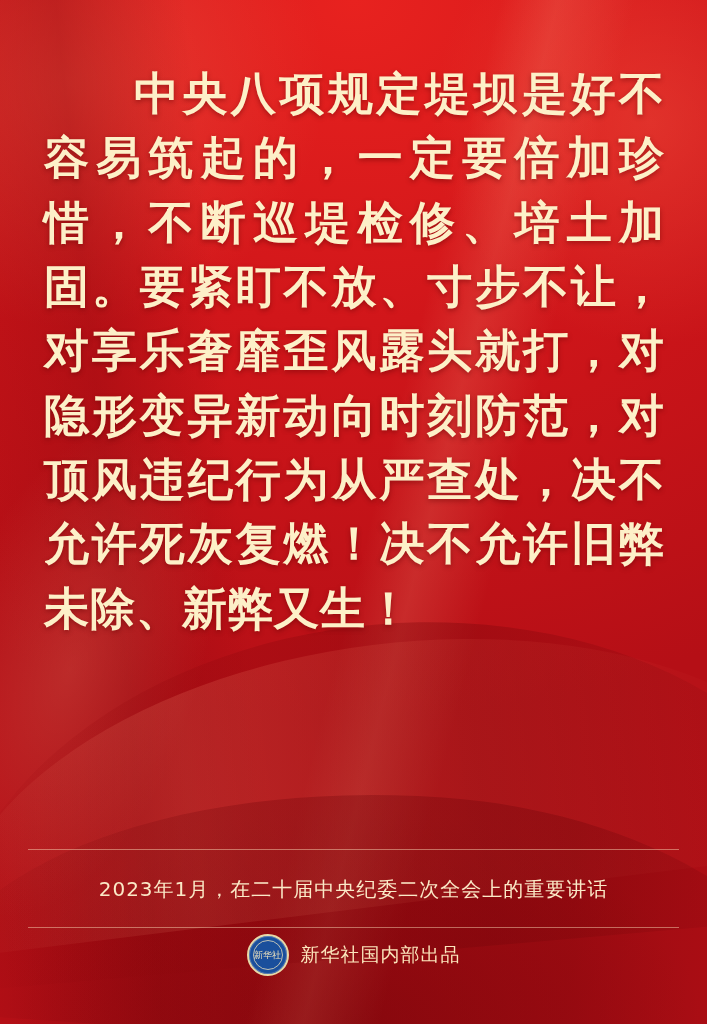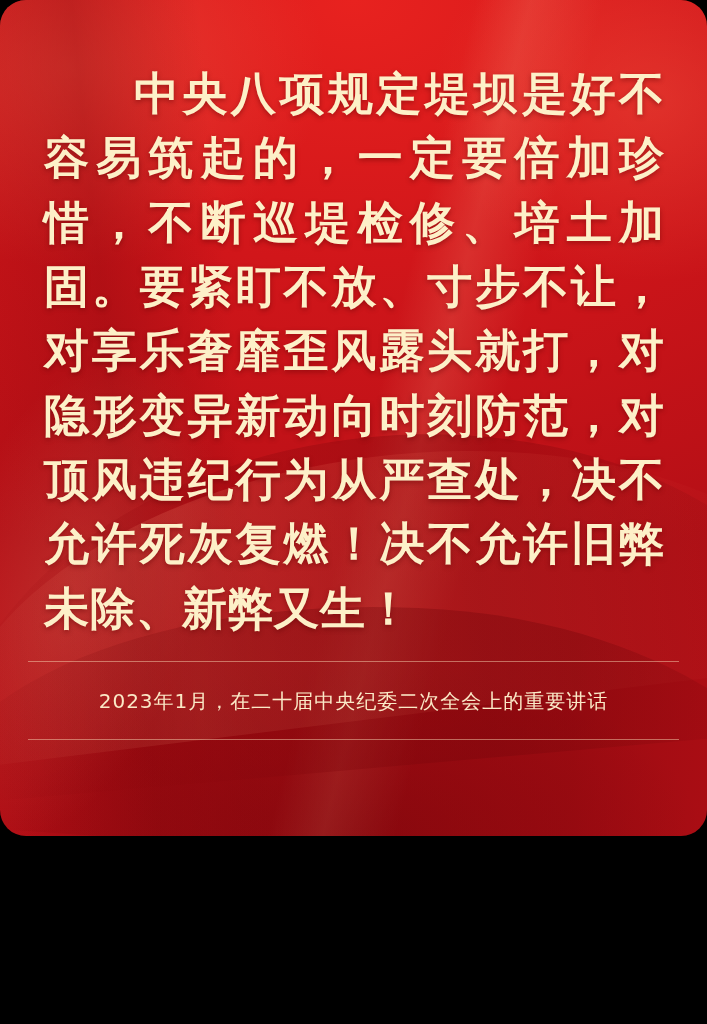--- a/index.html
+++ b/index.html
@@ -7,26 +7,25 @@
     margin: 0;
     padding: 0;
     background: #000;
   }
   body {
     font-family: "Liberation Sans", sans-serif;
   }
   .poster {
     position: relative;
     width: 707px;
-    height: 836px;
+    height: 1024px;
     overflow: hidden;
     background:
       radial-gradient(ellipse 120% 70% at 50% 0%, #e8221f 0%, #d1161a 45%, #b50f16 100%),
       linear-gradient(180deg, #d4171b 0%, #c2121a 60%, #a50d14 100%);
-    border-radius: 26px;
   }
   
   .silk {
     position: absolute;
     inset: 0;
     pointer-events: none;
   }
   .silk.a {
     background:
       radial-gradient(ellipse 60% 40% at 10% 8%, rgba(255,120,90,0.35) 0%, rgba(255,120,90,0) 60%),
@@ -181,13 +180,20 @@
 
     <div class="divider-block">
       <div class="rule"></div>
       <div class="caption">2023年1月，在二十届中央纪委二次全会上的重要讲话</div>
       <div class="rule"></div>
     </div>
 
     <div class="spacer-bottom"></div>
   </div>
 
+  <div class="footer">
+    <div class="logo">
+      <div class="ring"></div>
+      <div class="inner">新华社</div>
+    </div>
+    <div class="footer-text">新华社国内部出品</div>
+  </div>
 </div>
 
 </body></html>

